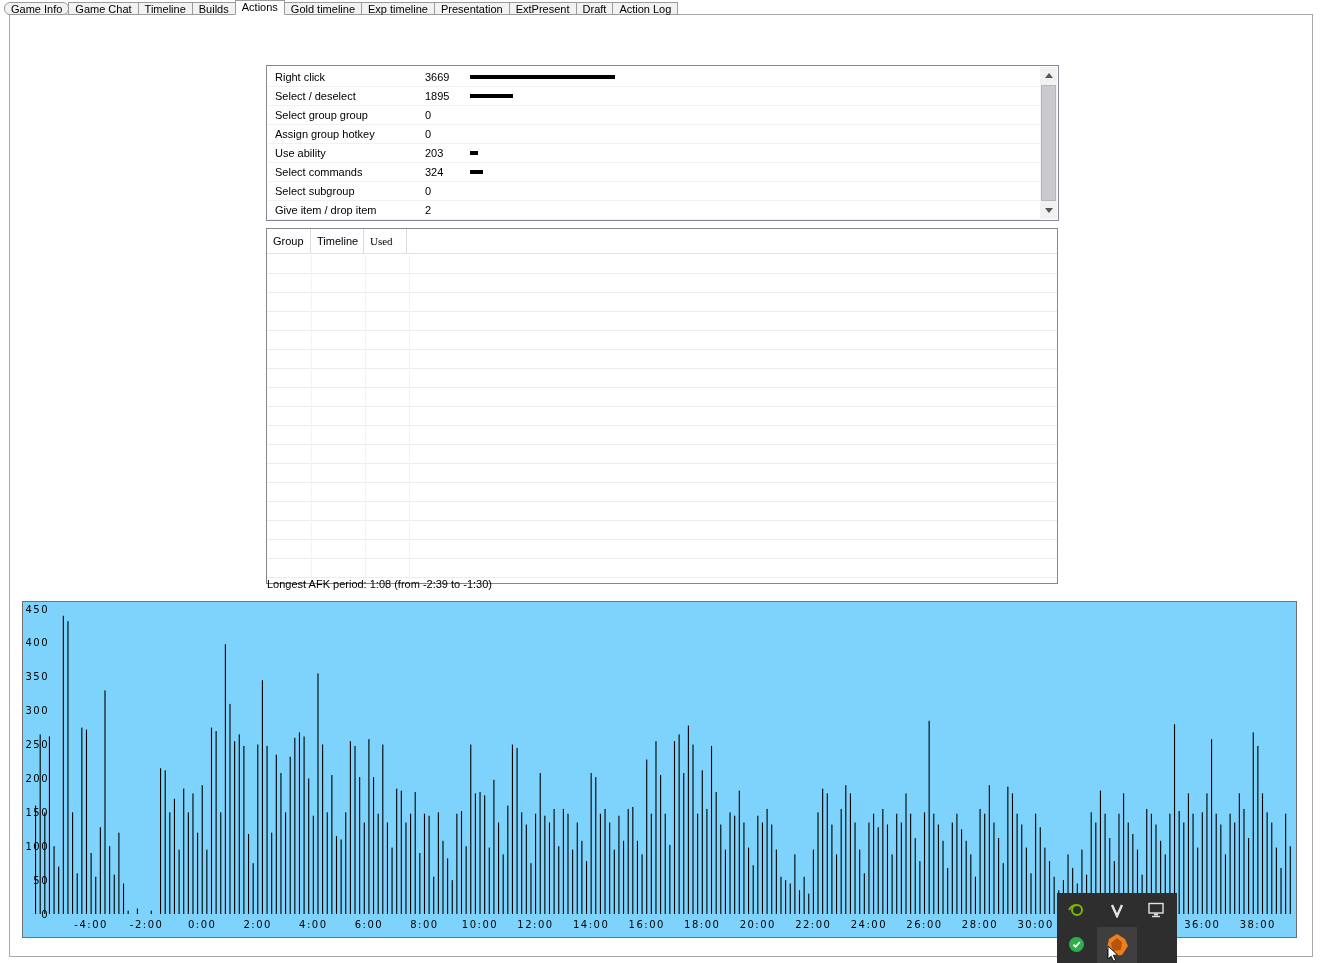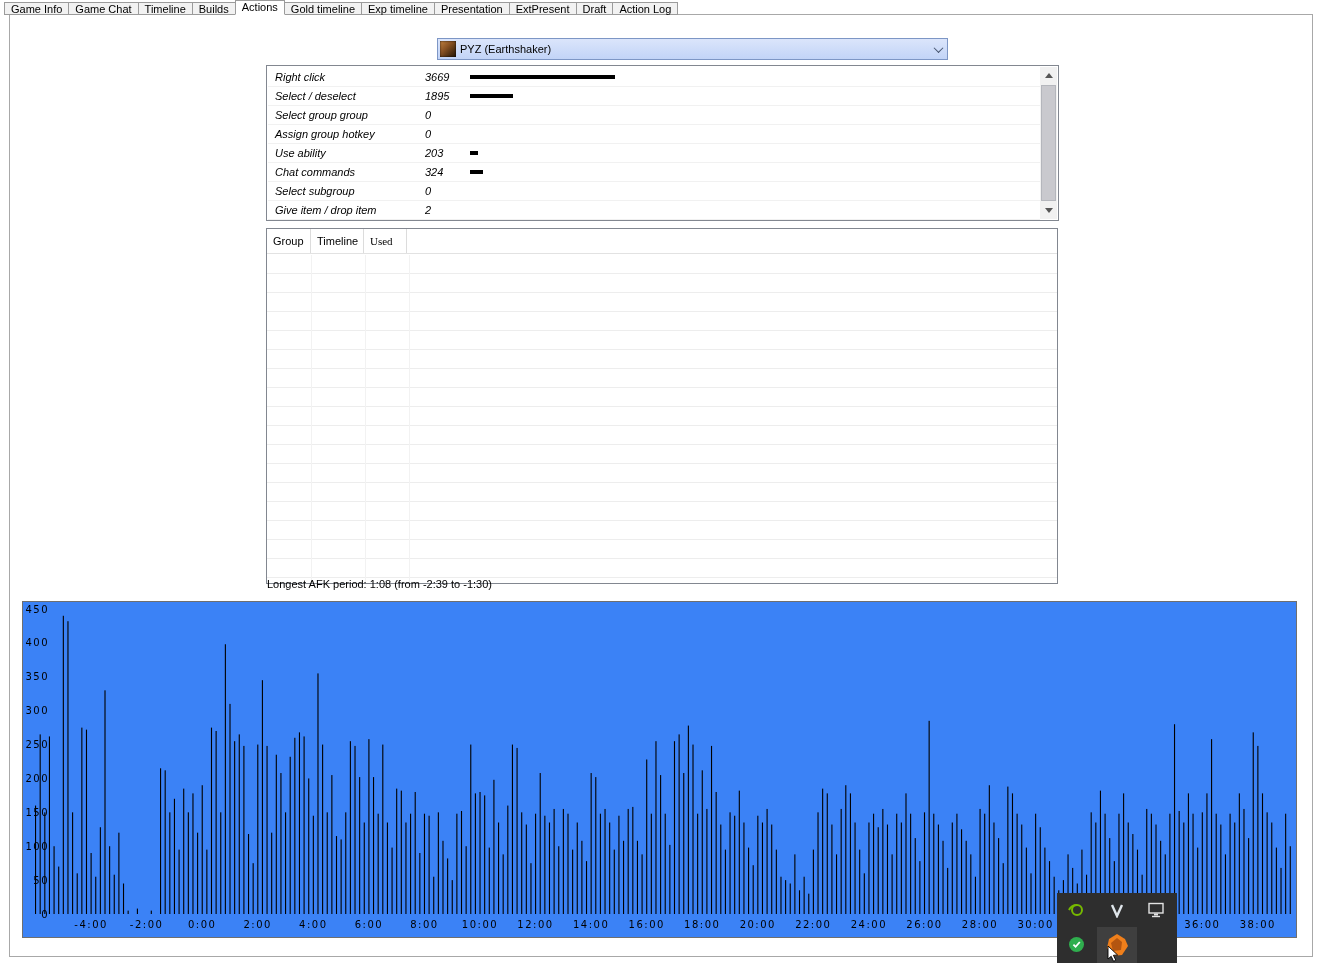--- a/index.html
+++ b/index.html
@@ -7,21 +7,21 @@
   .page {
     position: relative; width: 1322px; height: 963px; overflow: hidden;
     background: #fff; font-family: "Liberation Sans", sans-serif; font-size: 11px; color: #000;
   }
   
   .tabbar { position:absolute; left:4px; top:0; height:15px; display:flex; z-index:3; }
   .tab {
     margin-top:2px; height:13px; line-height:12px; padding:0 6px;
     border:1px solid #9b9b9b; background:#f2f2f2; margin-left:-1px; white-space:nowrap; cursor:default;
   }
-  .tab:first-child { margin-left:0; }
+  .tab:first-child { margin-left:0;border-radius:6px; }
   .tab.sel {
     margin-top:0; height:15px; line-height:13px; background:#fff;
     border-bottom:1px solid #fff; position:relative; z-index:4;text-align:right;
   }
   .tabpage {
     position:absolute; left:9px; top:14px; width:1304px; height:943px;
     border:1px solid #a8a8a8; background:#fff;
   }
   
   .combo {
@@ -32,21 +32,21 @@
   .hero-ic { width:16px; height:16px; margin:0 4px 0 2px; flex:0 0 auto;
     background:linear-gradient(135deg,#c08040 0%,#8a5324 40%,#4a2c10 75%,#241505 100%);
     box-shadow: inset 0 0 2px #000; }
   .combo-label { flex:1 1 auto; line-height:20px; }
   .combo-arrow { width:18px; height:20px; display:flex; align-items:center; justify-content:center; flex:0 0 auto; }
   .chev { width:7px; height:7px; border-right:1.5px solid #45536e; border-bottom:1.5px solid #45536e;
     transform:rotate(45deg) translate(-1px,-1px); }
   
   .summary { position:absolute; left:266px; top:65px; width:793px; height:156px;
     border:1px solid #828790; background:#fff; }
-  .srows { position:absolute; left:1px; top:2px; right:18px;font-style:italic; }
+  .srows { position:absolute; left:1px; top:2px; right:18px; }
   .srow { height:19px; display:flex; align-items:center; padding-left:7px; border-bottom:1px solid #f1f1f1; }
   .sl { width:150px; flex:0 0 auto; }
   .sc { width:45px; flex:0 0 auto; }
   .sbar { height:4px; background:#000; flex:0 0 auto; }
   
   .vscroll { position:absolute; top:1px; right:1px; bottom:1px; width:17px; background:#f1f1f1; }
   .sb-btn { position:absolute; left:0; width:17px; height:17px; display:flex; align-items:center; justify-content:center; }
   .sb-up { top:0; } .sb-dn { bottom:0; }
   .tri-up { width:0; height:0; border-left:4px solid transparent; border-right:4px solid transparent; border-bottom:5px solid #565656; }
   .tri-dn { width:0; height:0; border-left:4px solid transparent; border-right:4px solid transparent; border-top:5px solid #565656; }
@@ -57,21 +57,21 @@
   .ghead { position:absolute; left:0; top:0; right:0; height:25px; display:flex; border-bottom:1px solid #e2e2e2; background:#fff; }
   .gcol { line-height:25px; padding-left:6px; border-right:1px solid #dcdcdc; }
   .gc0 { width:44px; } .gc1 { width:53px; } .gc2 { width:43px;font-family:Liberation Serif, serif; }
   .gbody { position:absolute; left:0; top:26px; right:0; bottom:0;
     background:repeating-linear-gradient(to bottom,#ffffff 0 18px,#ededed 18px 19px); }
   .gvline { position:absolute; top:26px; bottom:0; width:1px; background:#f2f2f2; }
   
   .afk { position:absolute; left:267px; top:578px; }
   
   .chart { position:absolute; left:22px; top:601px; width:1275px; height:337px;
-    border:1px solid #6f6f6f; background:#3b82f6; }
+    border:1px solid #6f6f6f; background:#7dd3fc; }
   .ytick, .xtick { font-family:"DejaVu Sans", sans-serif; font-size:10px; letter-spacing:1.5px; fill:#000; }
   
   .tray { position:absolute; left:1057px; top:893px; width:120px; height:70px; background:#2e2e2e; z-index:9; }
   .ticon { position:absolute; }
   .hovercell { position:absolute; left:40px; top:34px; width:40px; height:36px; background:#3f3f3f; }
   .gcheck { width:15px; height:15px; border-radius:50%; background:#2fae4e; display:flex; align-items:center; justify-content:center; }
   .cursor { position:absolute; left:50px; top:53px; z-index:10; }
 </style>
 </head>
 <body>
@@ -87,27 +87,20 @@
       <div class="tab">Gold timeline</div>
       <div class="tab">Exp timeline</div>
       <div class="tab">Presentation</div>
       <div class="tab">ExtPresent</div>
       <div class="tab">Draft</div>
       <div class="tab">Action Log</div>
     </div>
 
   <div class="tabpage"></div>
 
-  <div class="combo">
-    <span class="hero-ic"></span>
-    <span class="combo-label">PYZ (Earthshaker)</span>
-    <span class="combo-arrow">
-      <span class="chev"></span>
-    </span>
-  </div>
 
   <div class="summary">
     <div class="srows">
         <div class="srow">
           <span class="sl">Right click</span>
           <span class="sc">3669</span>
           <span class="sbar" style="width: 145px; background: rgb(0, 0, 0);"></span>
         </div>
         <div class="srow">
           <span class="sl">Select / deselect</span>
@@ -121,21 +114,21 @@
         <div class="srow">
           <span class="sl">Assign group hotkey</span>
           <span class="sc">0</span>
         </div>
         <div class="srow">
           <span class="sl">Use ability</span>
           <span class="sc">203</span>
           <span class="sbar" style="width: 8px; background: rgb(0, 0, 0);"></span>
         </div>
         <div class="srow">
-          <span class="sl">Chat commands</span>
+          <span class="sl">Select commands</span>
           <span class="sc">324</span>
           <span class="sbar" style="width: 12.8px; background: rgb(0, 0, 0);"></span>
         </div>
         <div class="srow">
           <span class="sl">Select subgroup</span>
           <span class="sc">0</span>
         </div>
         <div class="srow">
           <span class="sl">Give item / drop item</span>
           <span class="sc">2</span>

